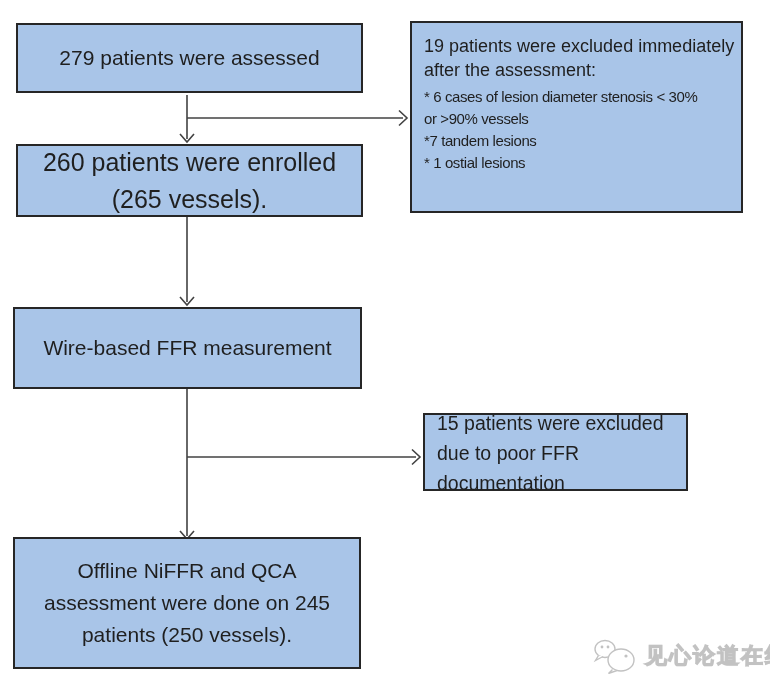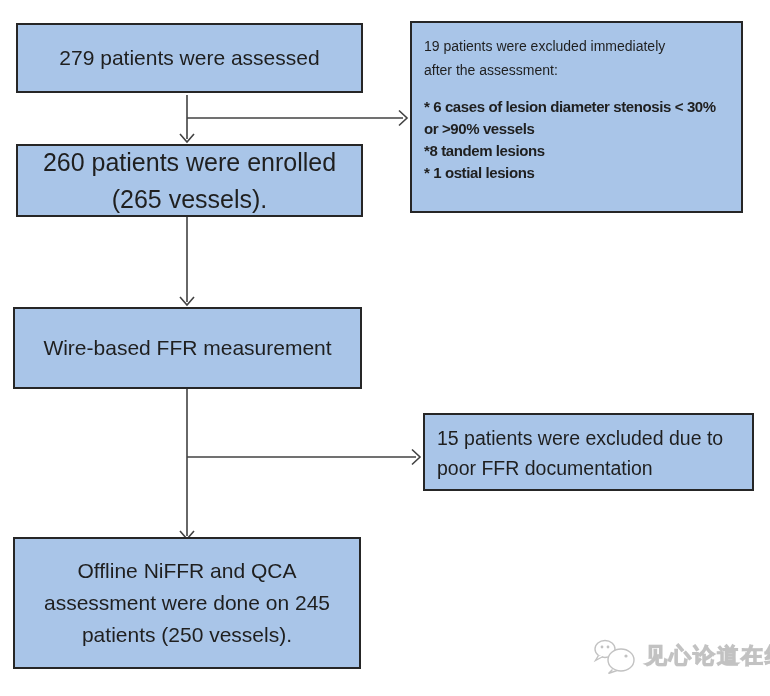--- a/index.html
+++ b/index.html
@@ -34,30 +34,30 @@
     align-items: center;
     justify-content: center;
     text-align: center;
   }
   .box-assessed   { left: 16px;  top: 23px;  width: 347px; height: 70px;  font-size: 21px; line-height: 1.45; padding: 0 24px; }
   .box-enrolled   { left: 16px;  top: 144px; width: 347px; height: 73px;  font-size: 25px; line-height: 1.45; padding: 0 6px; }
   .box-wire-ffr   { left: 13px;  top: 307px; width: 349px; height: 82px;  font-size: 21px; line-height: 1.45; padding: 0 8px; }
   .box-offline    { left: 13px;  top: 537px; width: 348px; height: 132px; font-size: 21px; line-height: 1.52; padding: 0 6px; }
   .box-excluded19 { left: 410px; top: 21px;  width: 333px; height: 192px; padding: 11px 12px 0 12px; }
   .box-excluded15 {
-    left: 423px; top: 413px; width: 331px; height: 78px;
+    left: 423px; top: 413px; width: 265px; height: 78px;
     font-size: 19.5px; line-height: 1.55; padding: 2px 12px 0 12px;
     display: flex; align-items: center; text-align: left;
   }
   .box-excluded19 .hline {
-    font-size: 14px;
+    font-size: 18px;
     line-height: 24px;
     white-space: nowrap;
   }
-  .box-excluded19 .bullets { margin-top: 14px; font-weight: bold; }
+  .box-excluded19 .bullets { margin-top: 4px; }
   .box-excluded19 .bline {
     font-size: 15px;
     letter-spacing: -0.4px;
     line-height: 22px;
     white-space: nowrap;
   }
   .watermark {
     position: absolute;
     left: 592px;
     top: 638px;
@@ -96,21 +96,21 @@
   <div class="box center box-assessed">
     <span>279 patients were assessed</span>
   </div>
 
   <div class="box box-excluded19">
     <div class="hline">19 patients were excluded immediately</div>
     <div class="hline">after the assessment:</div>
     <div class="bullets">
       <div class="bline">* 6 cases of lesion diameter stenosis &lt; 30%</div>
       <div class="bline">or &gt;90% vessels</div>
-      <div class="bline">*8 tandem lesions</div>
+      <div class="bline">*7 tandem lesions</div>
       <div class="bline">* 1 ostial lesions</div>
     </div>
   </div>
 
   <div class="box center box-enrolled">
     <span>260 patients were enrolled (265 vessels).</span>
   </div>
 
   <div class="box center box-wire-ffr">
     <span>Wire-based FFR measurement</span>

